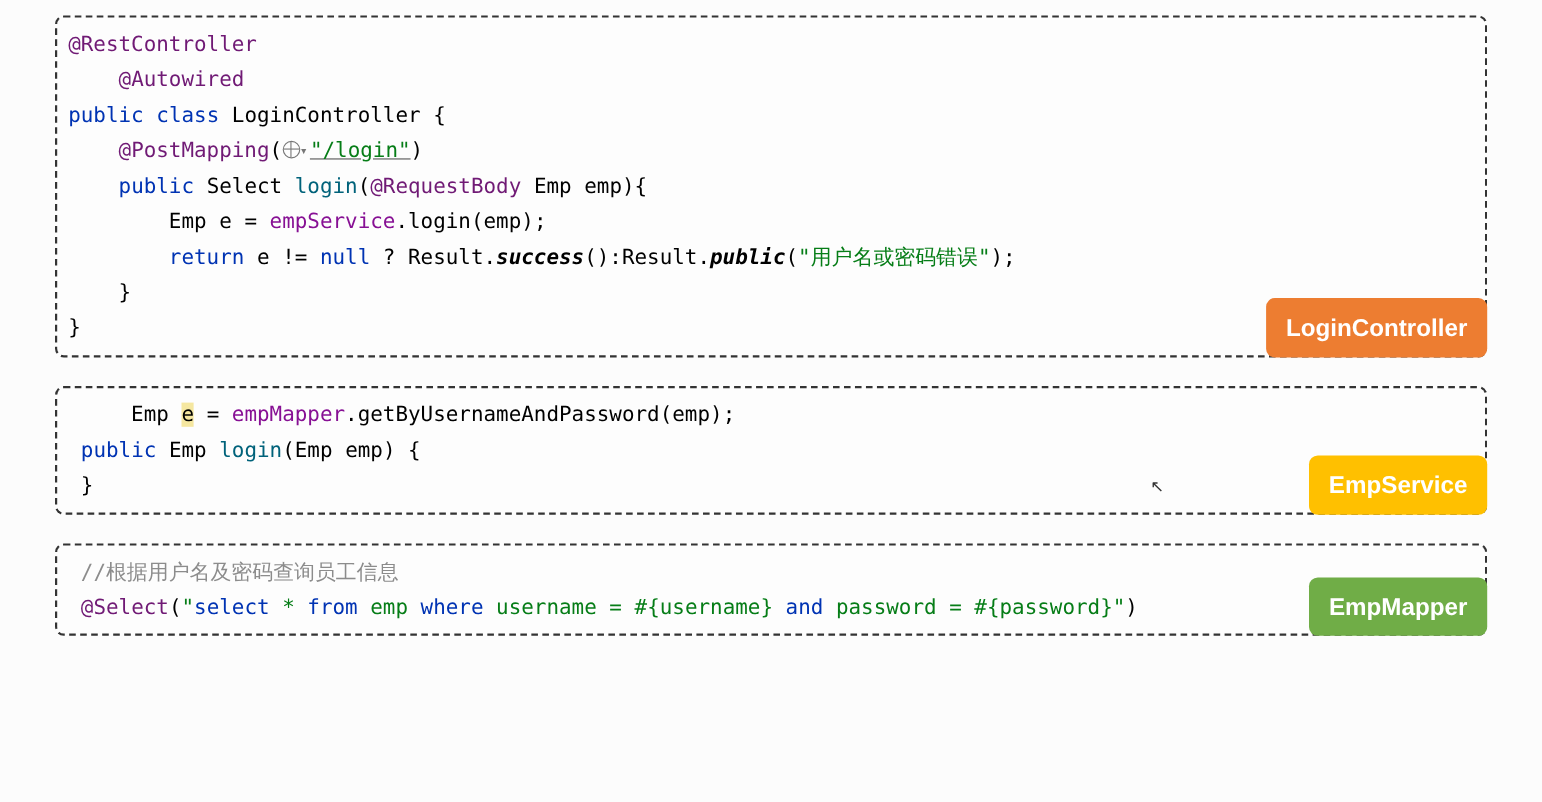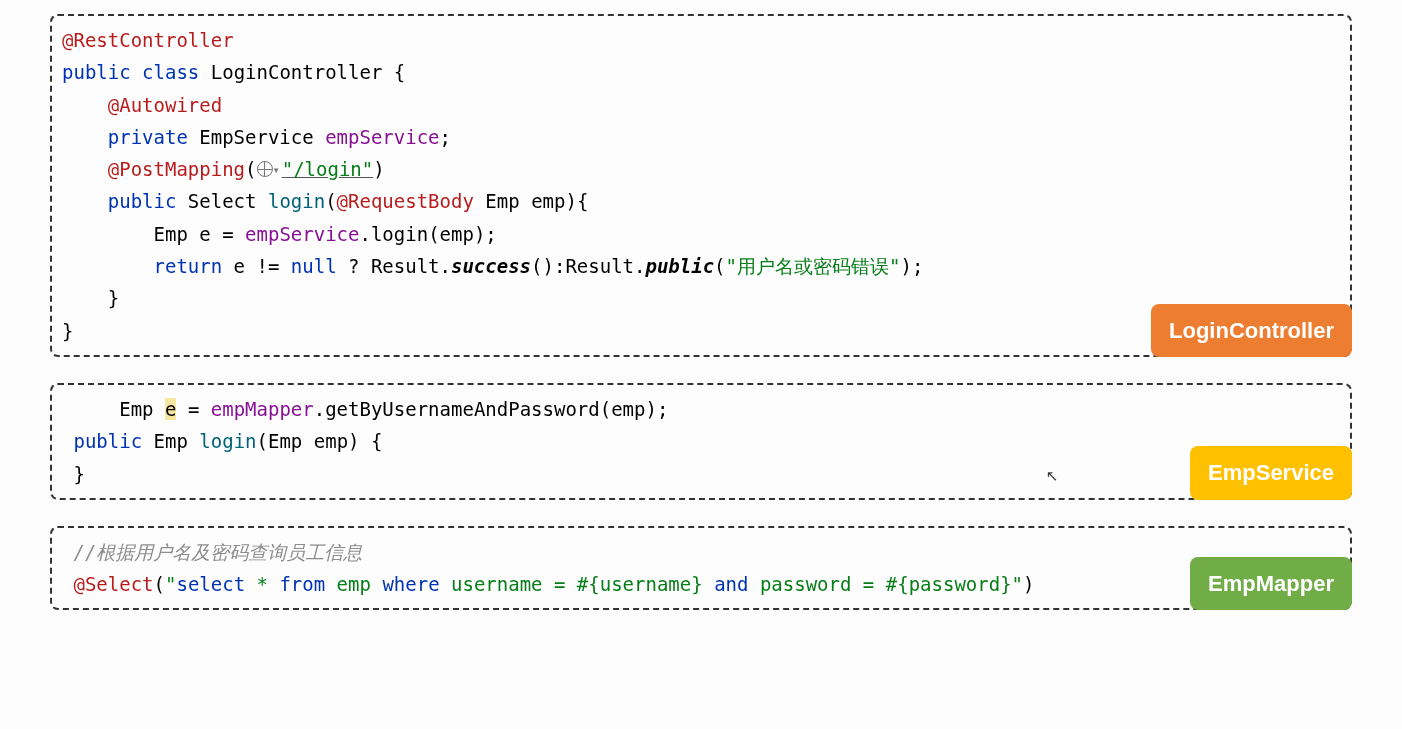--- a/index.html
+++ b/index.html
@@ -26,26 +26,26 @@
     border-radius: 8px;
     font-family: Arial, sans-serif;
     font-size: 22px;
     font-weight: bold;
     color: #fff;
   }
   .badge-orange { background: #ed7d31; }
   .badge-yellow { background: #ffc000; }
   .badge-green  { background: #70ad47; }
   .line { white-space: pre; }
-  .annotation { color: #b91c1c; }
+  .annotation { color: #701a75; }
   .keyword { color: #0033b3; }
   .method-def { color: #00627a; }
   .field-ref { color: #871094; }
   .string { color: #067d17; }
-  .comment { color: #8c8c8c; font-style: italic; }
+  .comment { color: #8c8c8c; }
   .italic-method { font-style: italic; font-weight: bold; }
   .icon-globe {
     display: inline-block;
     width: 14px; height: 14px;
     border: 1.5px solid #777;
     border-radius: 50%;
     position: relative;
     top: 1px;
     background:
       linear-gradient(#777,#777) center/1.2px 100% no-repeat,
@@ -59,23 +59,22 @@
     margin-right:2px;
   }
   .hl { background: #f5e7a0; }
   .underline { text-decoration: underline; text-decoration-color: #555; }
 </style>
 </head>
 <body>
 
 <div class="code-block">
   <div class="line"><span class="annotation">@RestController</span></div>
+  <div class="line">    <span class="annotation">@Autowired</span></div>
   <div class="line"><span class="keyword">public</span> <span class="keyword">class</span> <span>LoginController</span> {</div>
-  <div class="line">    <span class="annotation">@Autowired</span></div>
-  <div class="line">    <span class="keyword">private</span> <span>EmpService</span> <span class="field-ref">empService</span>;</div>
   <div class="line">    <span class="annotation">@PostMapping</span>(<span class="icon-globe"></span><span class="icon-chevron">▾</span><span class="string underline">"/login"</span>)</div>
   <div class="line">    <span class="keyword">public</span> <span>Select</span> <span class="method-def">login</span>(<span class="annotation">@RequestBody</span> <span>Emp</span> <span>emp</span>){</div>
   <div class="line">        <span>Emp</span> <span>e</span> = <span class="field-ref">empService</span>.<span>login</span>(<span>emp</span>);</div>
   <div class="line">        <span class="keyword">return</span> <span>e</span> != <span class="keyword">null</span> ? Result.<span class="italic-method">success</span>():Result.<span class="italic-method">public</span>(<span class="string">"用户名或密码错误"</span>);</div>
   <div class="line">    }</div>
   <div class="line">}</div>
   <div class="badge badge-orange">LoginController</div>
 </div>
 
 <div class="code-block">

